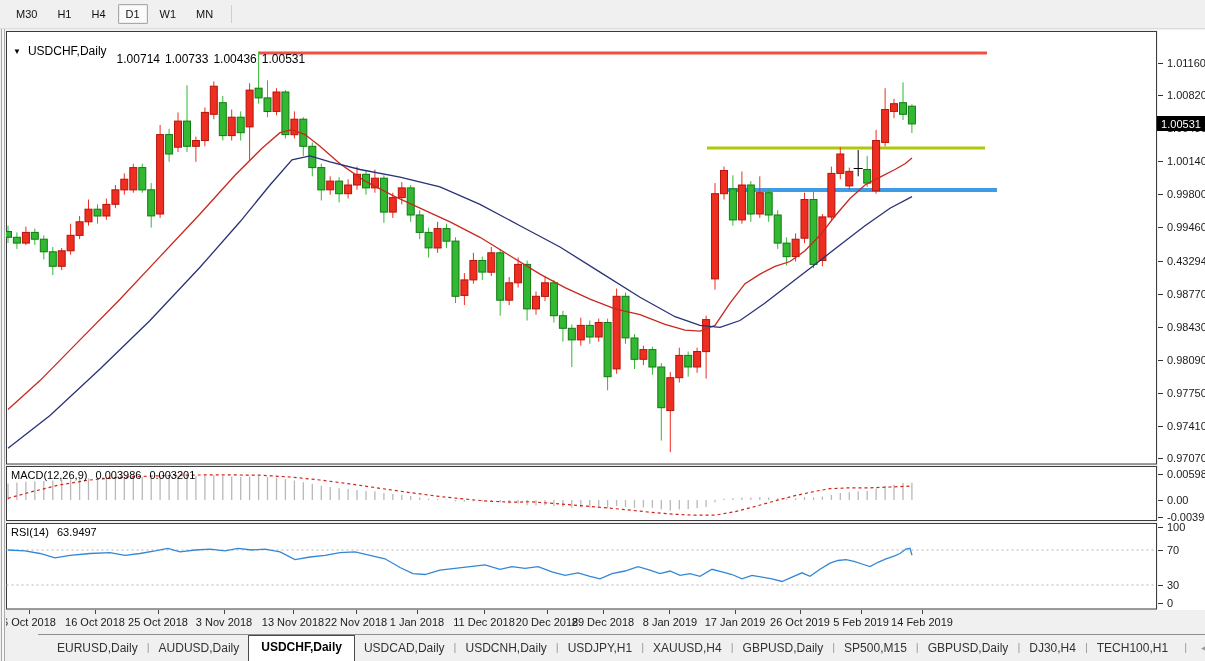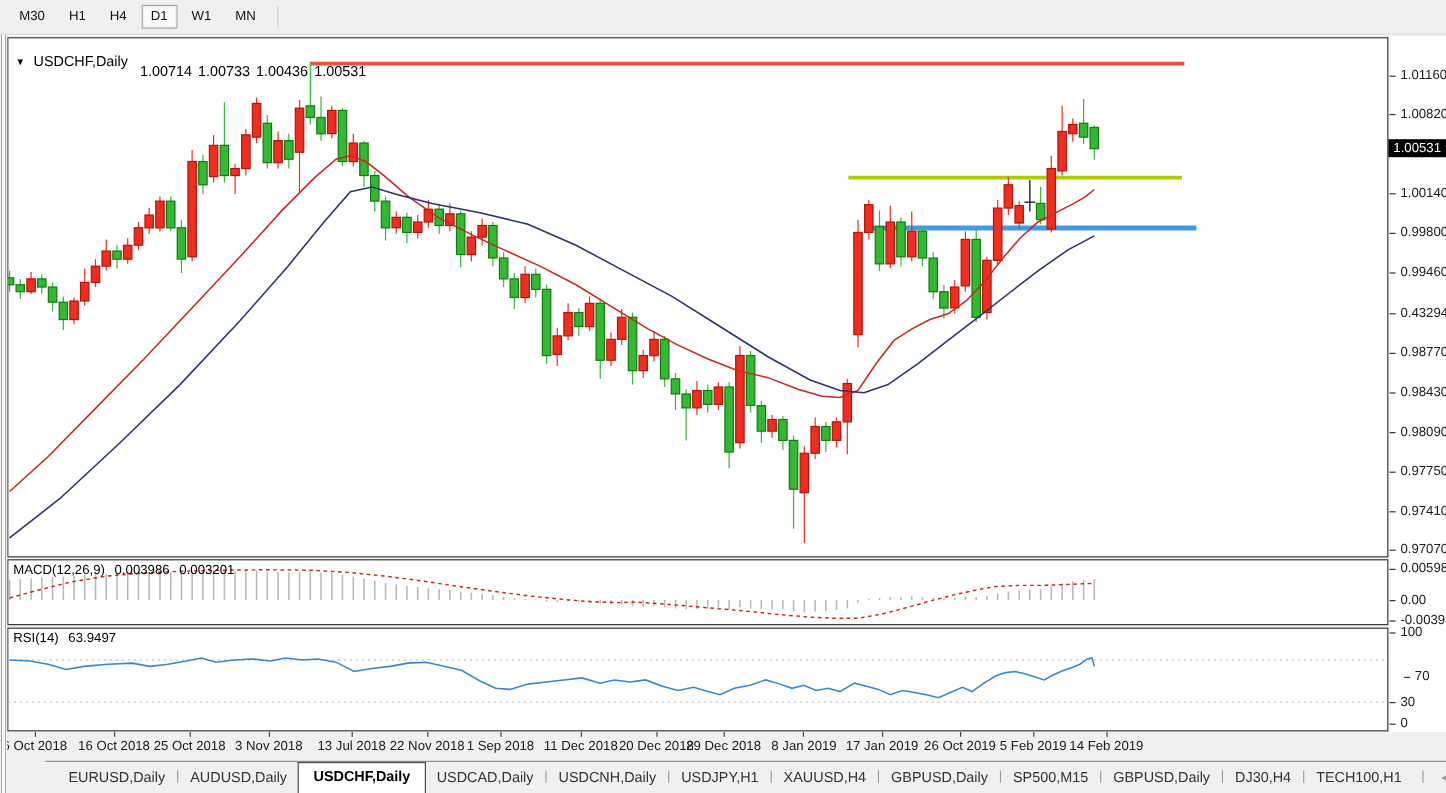--- a/index.html
+++ b/index.html
@@ -411,40 +411,40 @@
     <div class="price-label" style="top: 258px;">0.98770</div>
     <div class="price-label" style="top: 291px;">0.98430</div>
     <div class="price-label" style="top: 324px;">0.98090</div>
     <div class="price-label" style="top: 357px;">0.97750</div>
     <div class="price-label" style="top: 390px;">0.97410</div>
     <div class="price-label" style="top: 422px;">0.97070</div>
     <div class="price-label" style="top: 438px;">0.005985</div>
     <div class="price-label" style="top: 464px;">0.00</div>
     <div class="price-label" style="top: 481px;">-0.003954</div>
     <div class="price-label" style="top: 491px;">100</div>
-    <div class="price-label" style="top: 528px; margin-left: 12px;">70</div>
+    <div class="price-label" style="top: 514px;">70</div>
     <div class="price-label" style="top: 549px;">30</div>
     <div class="price-label" style="top: 567px;">0</div>
   </div>
 
 <div id="time-axis">
     <div class="t-tick" style="left: 29px;"></div>
     <div class="t-label" style="left: 29px;">6 Oct 2018</div>
     <div class="t-tick" style="left: 95px;"></div>
     <div class="t-label" style="left: 95px;">16 Oct 2018</div>
     <div class="t-tick" style="left: 158px;"></div>
     <div class="t-label" style="left: 158px;">25 Oct 2018</div>
     <div class="t-tick" style="left: 224px;"></div>
     <div class="t-label" style="left: 224px;">3 Nov 2018</div>
     <div class="t-tick" style="left: 293px;"></div>
-    <div class="t-label" style="left: 293px;">13 Jul 2018</div>
+    <div class="t-label" style="left: 293px;">13 Nov 2018</div>
     <div class="t-tick" style="left: 356px;"></div>
     <div class="t-label" style="left: 356px;">22 Nov 2018</div>
     <div class="t-tick" style="left: 417px;"></div>
-    <div class="t-label" style="left: 417px;">1 Sep 2018</div>
+    <div class="t-label" style="left: 417px;">1 Jan 2018</div>
     <div class="t-tick" style="left: 484px;"></div>
     <div class="t-label" style="left: 484px;">11 Dec 2018</div>
     <div class="t-tick" style="left: 547px;"></div>
     <div class="t-label" style="left: 547px;">20 Dec 2018</div>
     <div class="t-tick" style="left: 603px;"></div>
     <div class="t-label" style="left: 603px;">29 Dec 2018</div>
     <div class="t-tick" style="left: 669px;"></div>
     <div class="t-label" style="left: 670px;">8 Jan 2019</div>
     <div class="t-tick" style="left: 735px;"></div>
     <div class="t-label" style="left: 735px;">17 Jan 2019</div>

